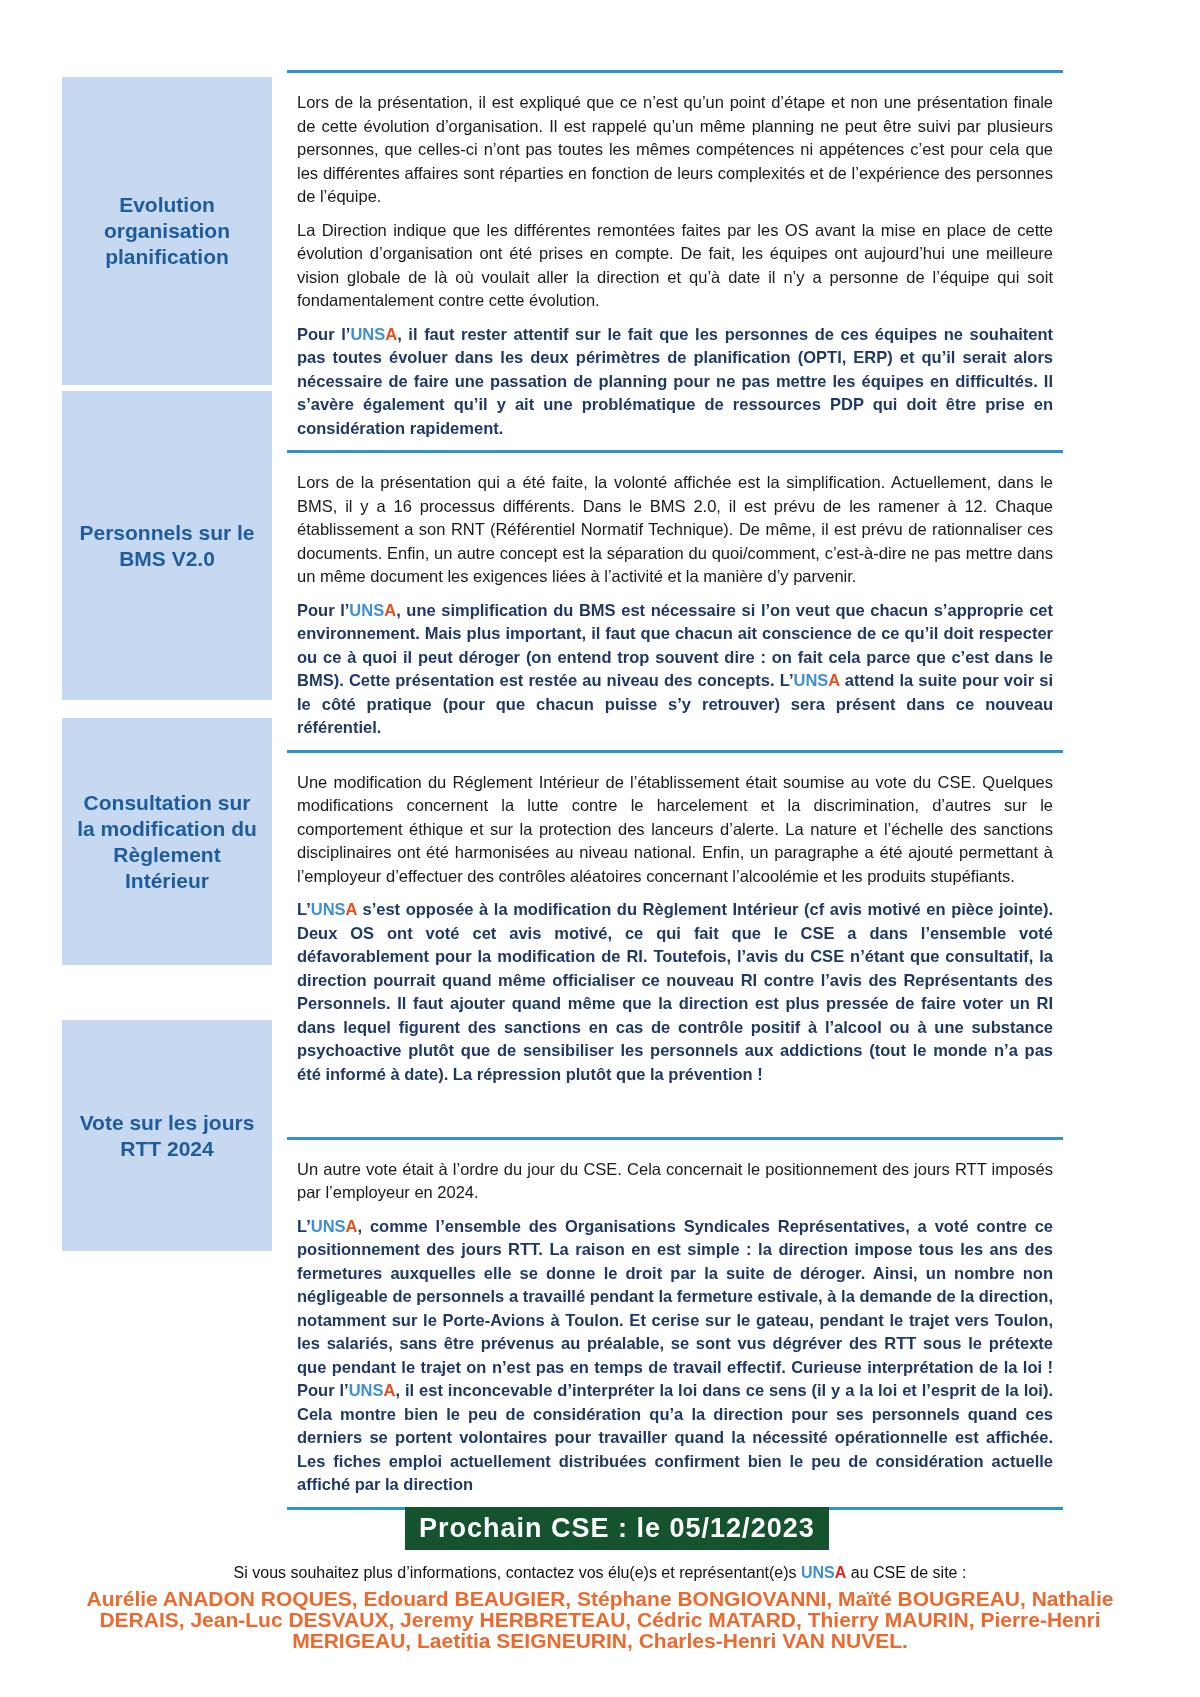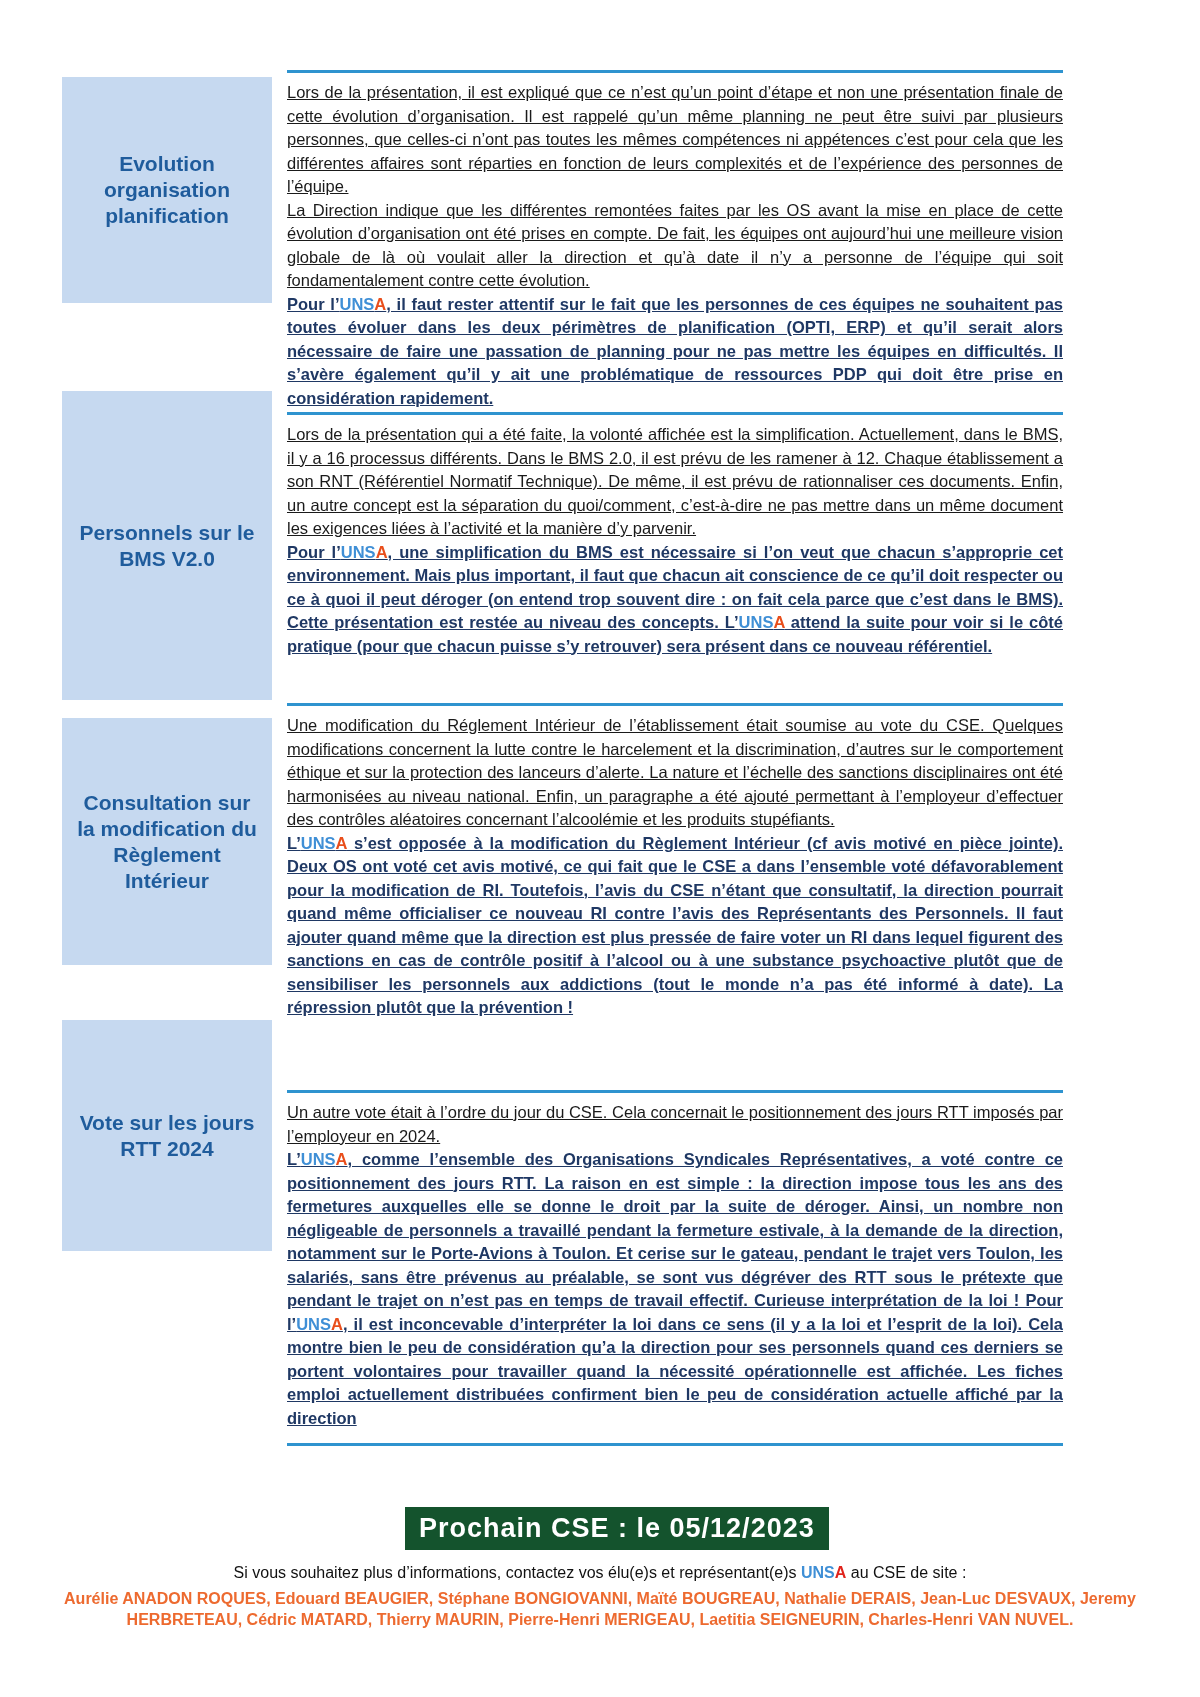--- a/index.html
+++ b/index.html
@@ -18,21 +18,21 @@
     background: #C6D9F0;
     color: #1F5C9C;
     font-weight: bold;
     font-size: 21px;
     line-height: 26px;
     display: flex; align-items: center; justify-content: center;
     text-align: center;
     padding: 0 10px;
     box-sizing: border-box;
   }
-  .label-box-1 { top: 77px;  height: 226px; }
+  .label-box-1 { top: 77px;  height: 308px; }
   .label-box-2 { top: 391px; height: 309px; }
   .label-box-3 { top: 718px; height: 247px; }
   .label-box-4 { top: 1020px; height: 231px; }
 
   
   .content-col {
     position: absolute;
     left: 287px; top: 70px; width: 776px;
     border-top: 3px solid #2E93CF;
   }
@@ -40,25 +40,24 @@
     box-sizing: border-box;
     border-bottom: 3px solid #2E93CF;
     padding: 8px 0 0 0;
   }
   .section-content-1 { min-height: 342px; }
   .section-content-2 { min-height: 291px; }
   .section-content-3 { min-height: 387px; }
   .section-content-4 { min-height: 353px; }
 
   .section-content p {
-    margin: 0;
+    margin: 10px;
     font-size: 16.5px;
     line-height: 23.5px;
     text-align: justify;
-    text-decoration: underline;
   }
   p.plain    { color: #1A1A1A; font-weight: normal; }
   p.position { color: #1F3864; font-weight: bold; }
   .unsa { font-weight: bold; }
 
   
   .banner {
     position: absolute;
     left: 405px; top: 1507px;
     color: #ffffff;
@@ -74,21 +73,21 @@
     position: absolute;
     top: 1564px; left: 0; width: 1200px;
     text-align: center;
     font-size: 16px;
     color: #111111;
   }
   .footer-names {
     position: absolute;
     top: 1588px; left: 60px; width: 1080px;
     text-align: center;
-    font-size: 16px;
+    font-size: 21px;
     font-weight: bold;
     line-height: 21px;
   }
 </style>
 </head>
 <body>
 
 <div class="page">
 
   <div class="label-box label-box-1">

